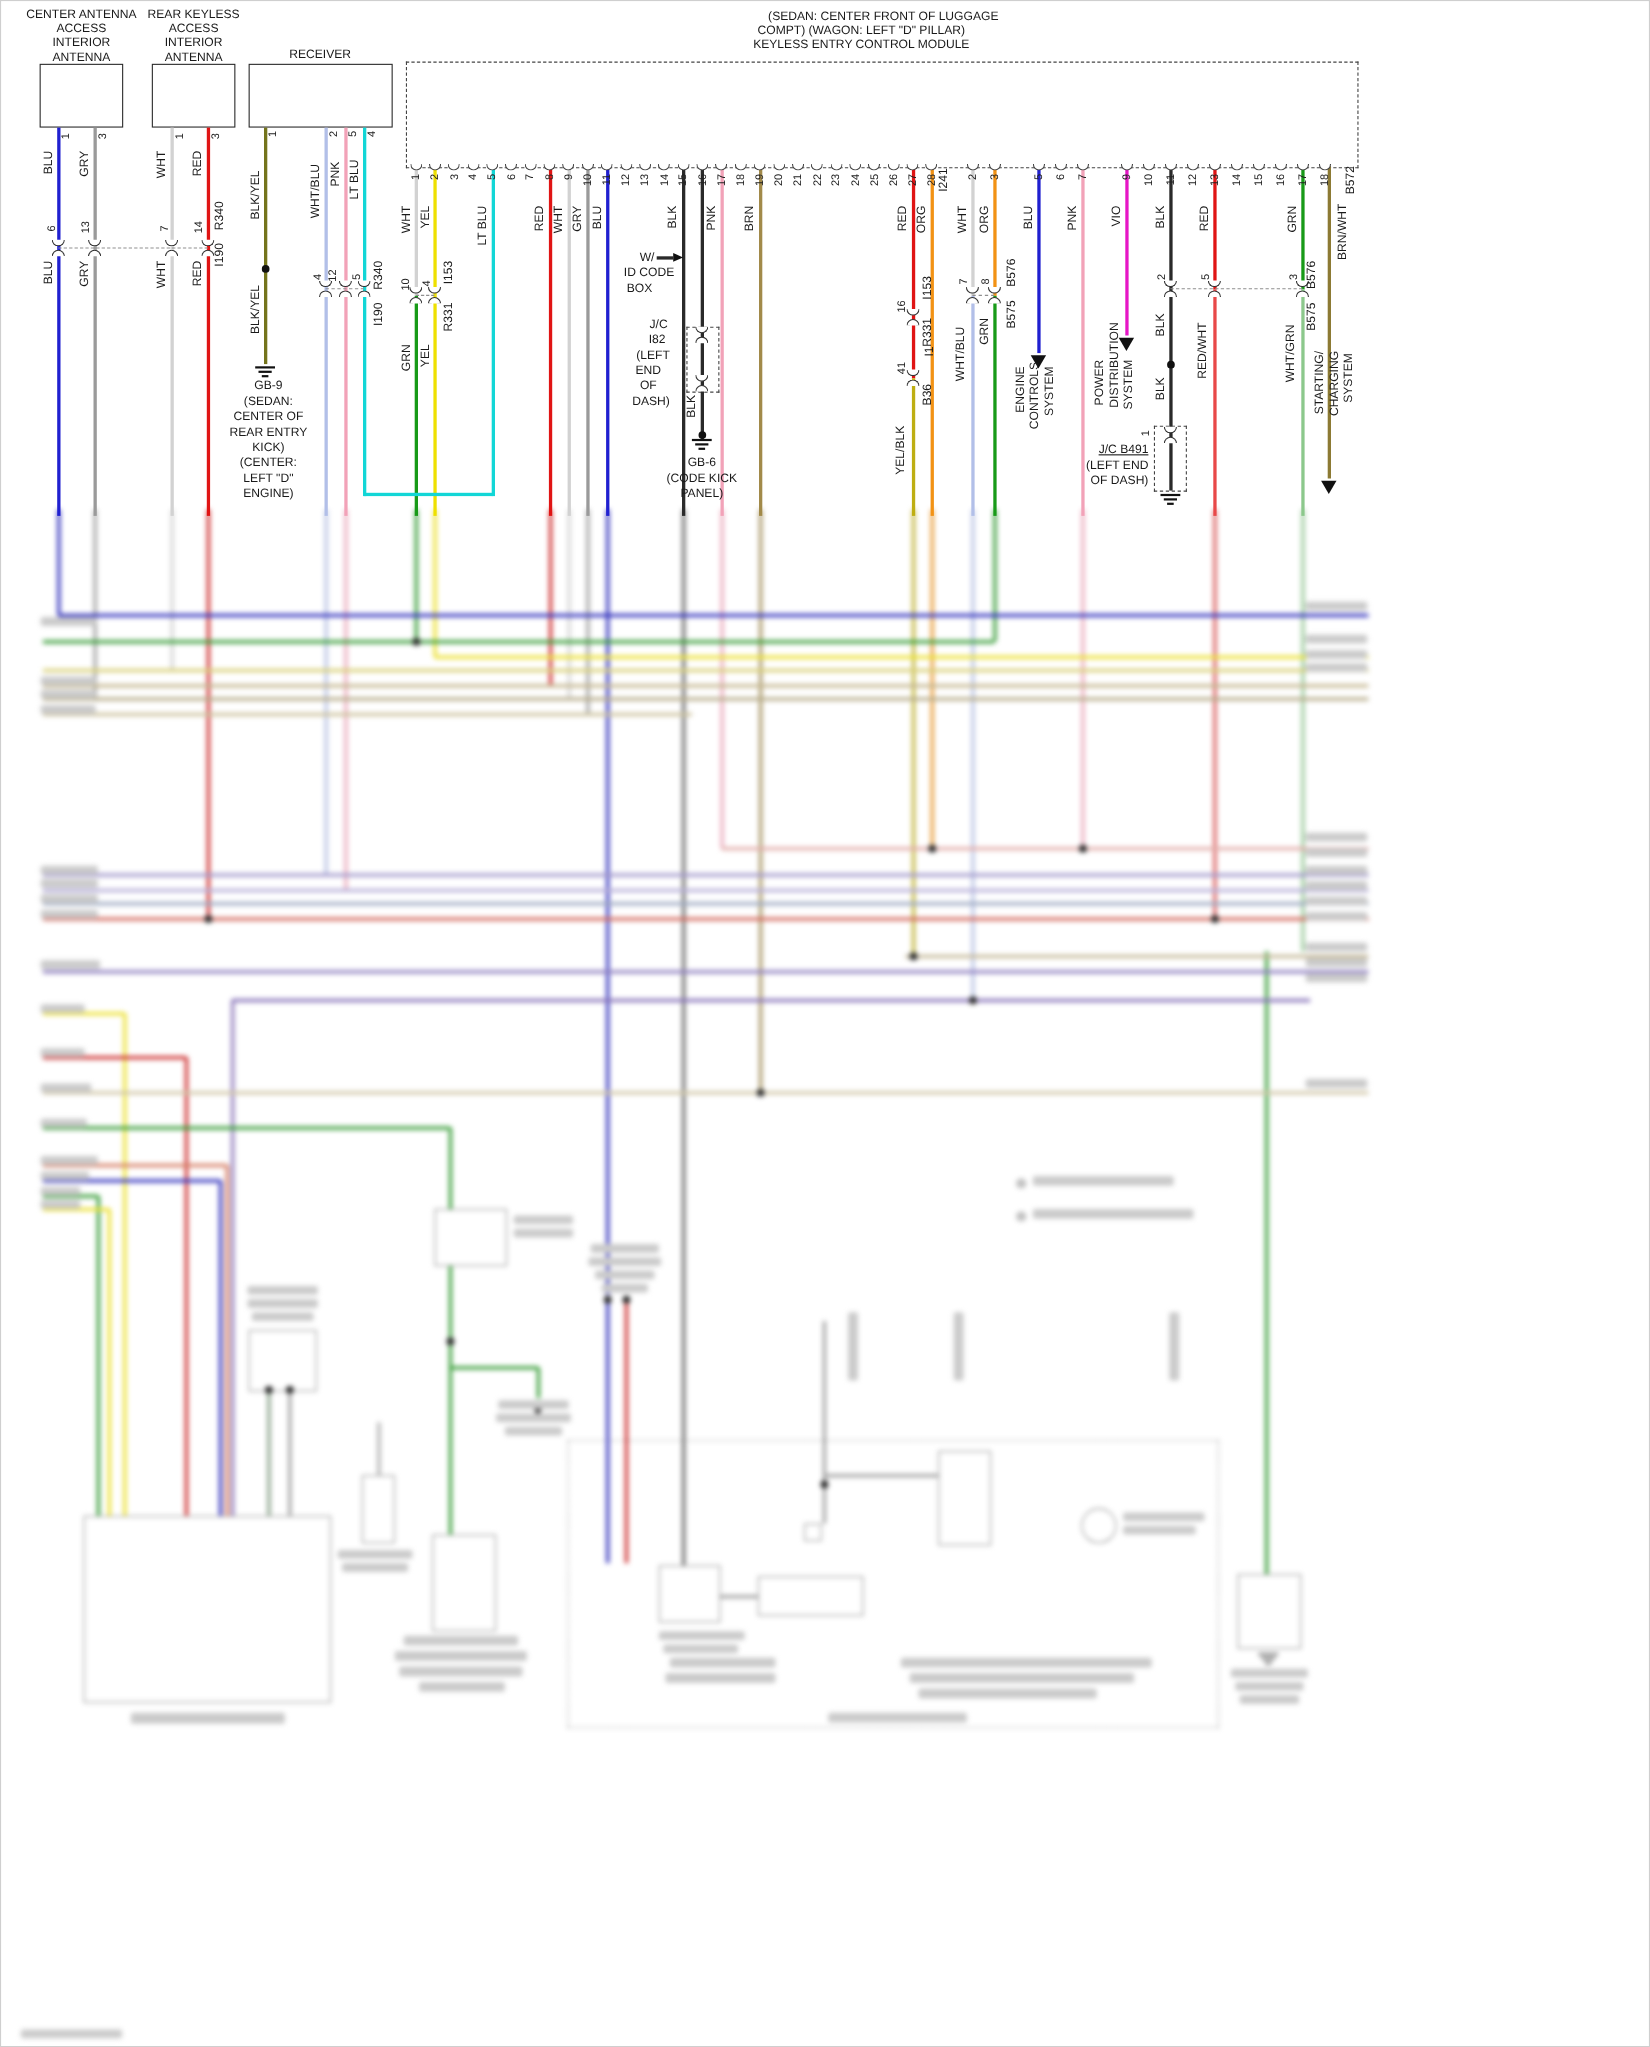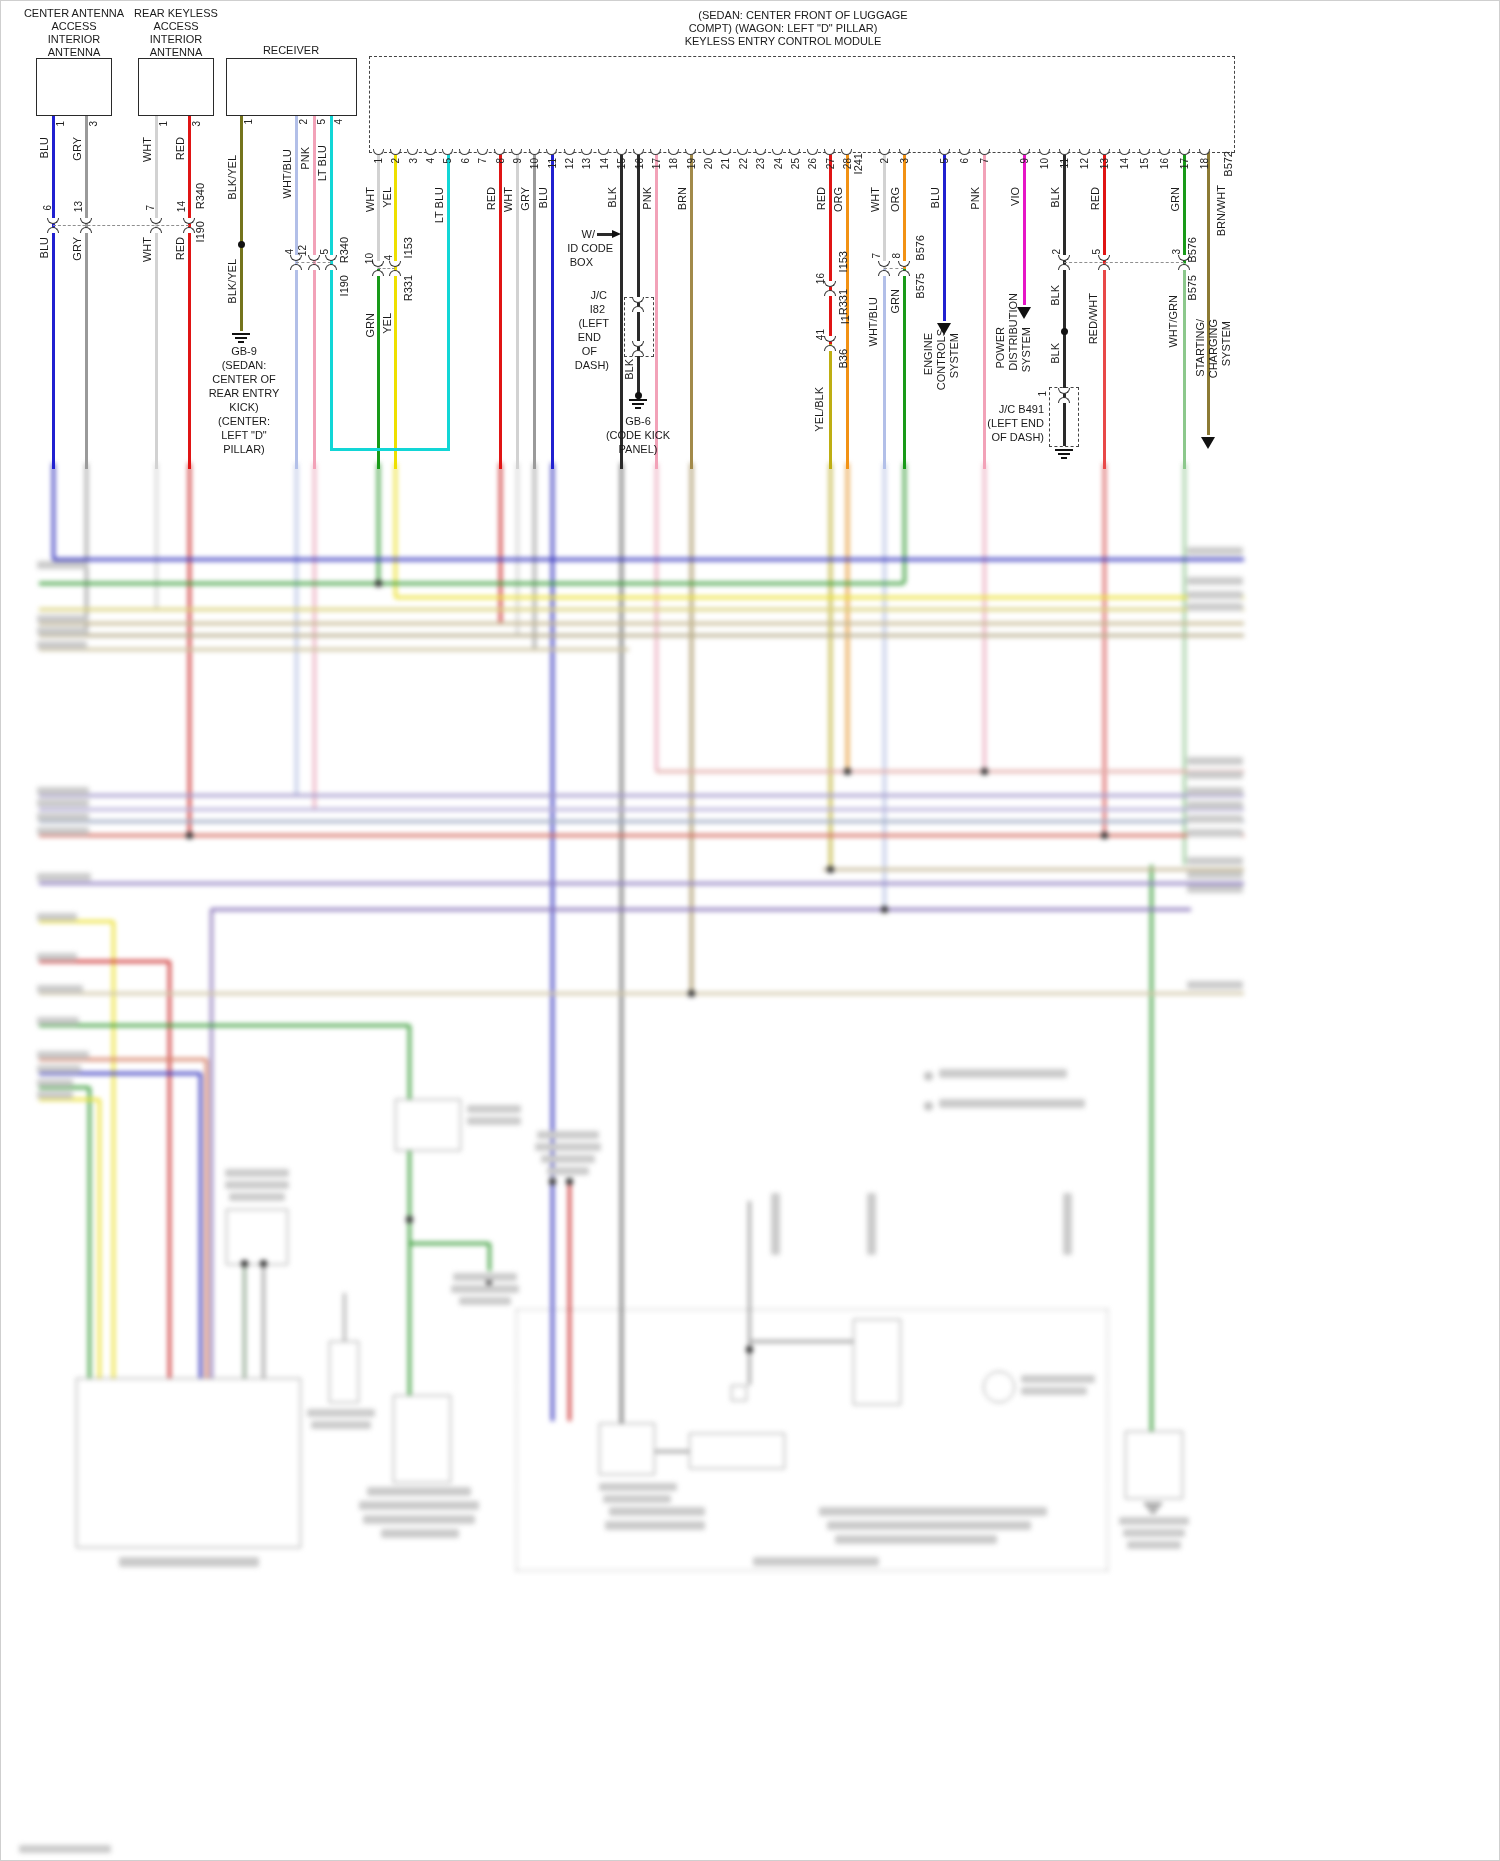--- a/index.html
+++ b/index.html
@@ -564,17 +564,17 @@
     <div class="ht c" style="left: 637px; top: 414px;">GB-6</div>
     <div class="ht c" style="left: 637px; top: 428px;">(CODE KICK</div>
     <div class="ht c" style="left: 637px; top: 442px;">PANEL)</div>
     <div class="ht c" style="left: 243px; top: 344px;">GB-9</div>
     <div class="ht c" style="left: 243px; top: 358px;">(SEDAN:</div>
     <div class="ht c" style="left: 243px; top: 372px;">CENTER OF</div>
     <div class="ht c" style="left: 243px; top: 386px;">REAR ENTRY</div>
     <div class="ht c" style="left: 243px; top: 400px;">KICK)</div>
     <div class="ht c" style="left: 243px; top: 414px;">(CENTER:</div>
     <div class="ht c" style="left: 243px; top: 428px;">LEFT "D"</div>
-    <div class="ht c" style="left: 243px; top: 442px;">PILLAR)</div>
-    <div class="ht r" style="left: 1043px; top: 402px;">J/C B491</div>
+    <div class="ht c" style="left: 243px; top: 442px;">ENGINE)</div>
+    <div class="ht r" style="left: 1043px; top: 402px; text-decoration: underline;">J/C B491</div>
     <div class="ht r" style="left: 1043px; top: 416px;">(LEFT END</div>
     <div class="ht r" style="left: 1043px; top: 430px;">OF DASH)</div>
   </div>
 
 </body></html>

